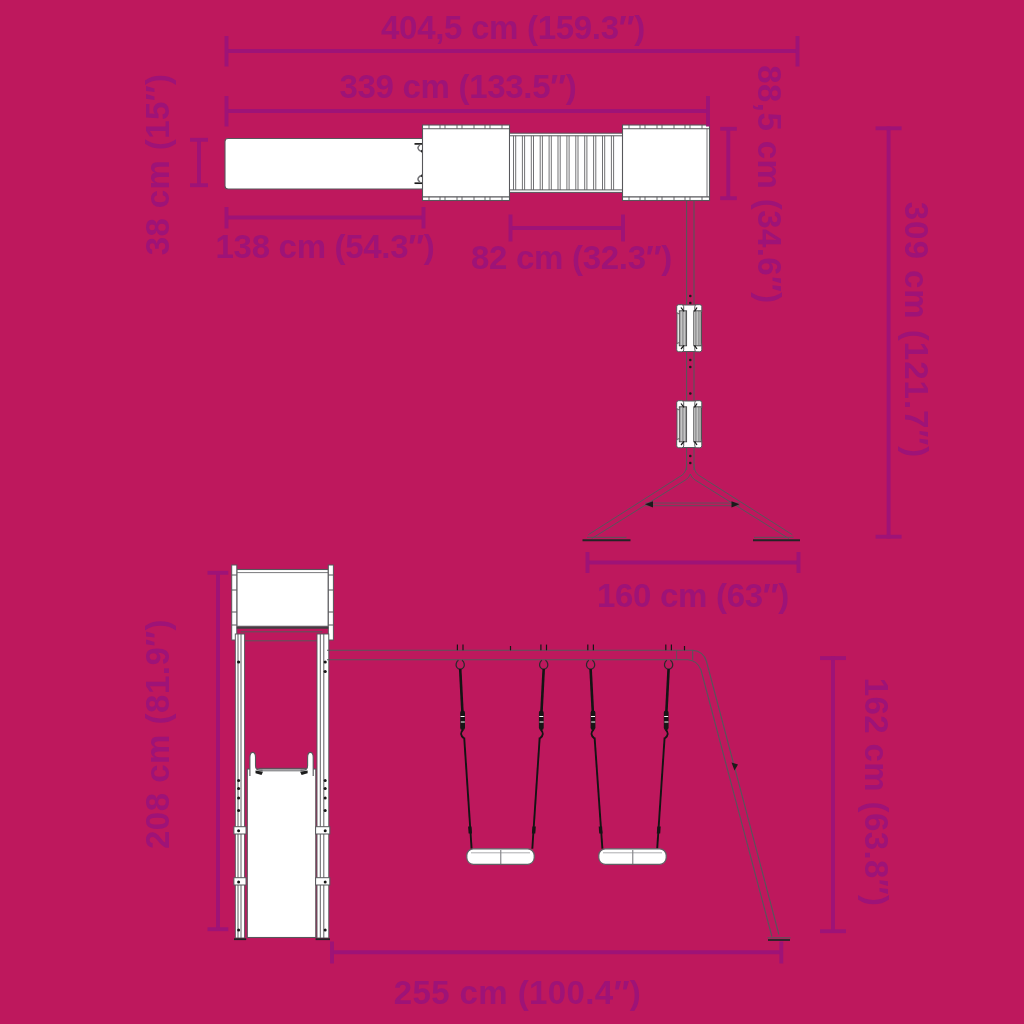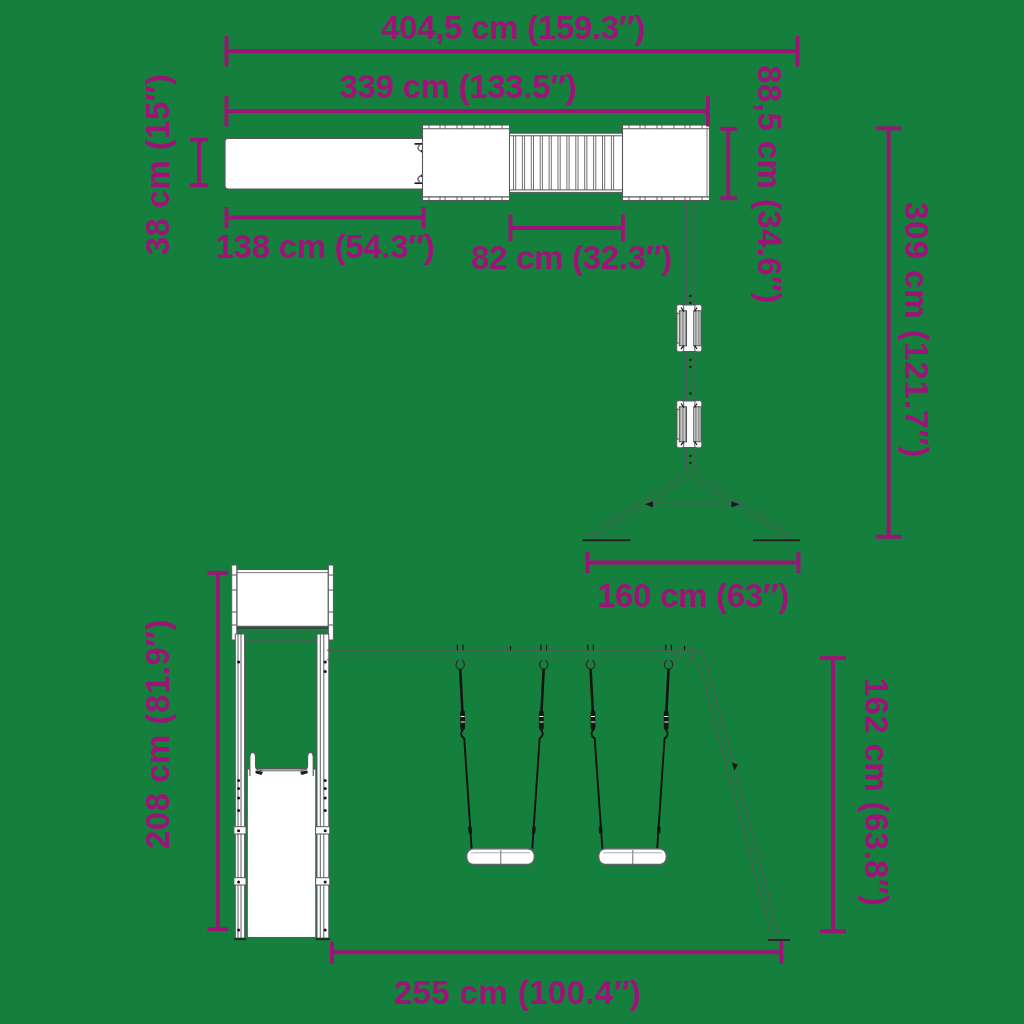--- a/index.html
+++ b/index.html
@@ -1,16 +1,16 @@
 <!DOCTYPE html>
 <html><head>
 <meta charset="utf-8">
 <style>
   html,body{margin:0;padding:0;background:#ffffff;}
-  .wrap{width:1024px;height:1024px;position:relative;background:#15803d;overflow:hidden;}
+  .wrap{width:1024px;height:1024px;position:relative;background:#be185d;overflow:hidden;}
   text{font-family:"Liberation Sans",sans-serif;font-weight:bold;fill:#9e1377;}
 </style>
 </head>
 <body>
 <div class="wrap">
 <svg width="1024" height="1024" viewBox="0 0 1024 1024" xmlns="http://www.w3.org/2000/svg">
 <g stroke-linecap="butt" fill="none">
 
 <rect x="225" y="138.5" width="199.5" height="50.5" rx="3" fill="#ffffff" stroke="#57575b" stroke-width="1.1"></rect>
 

